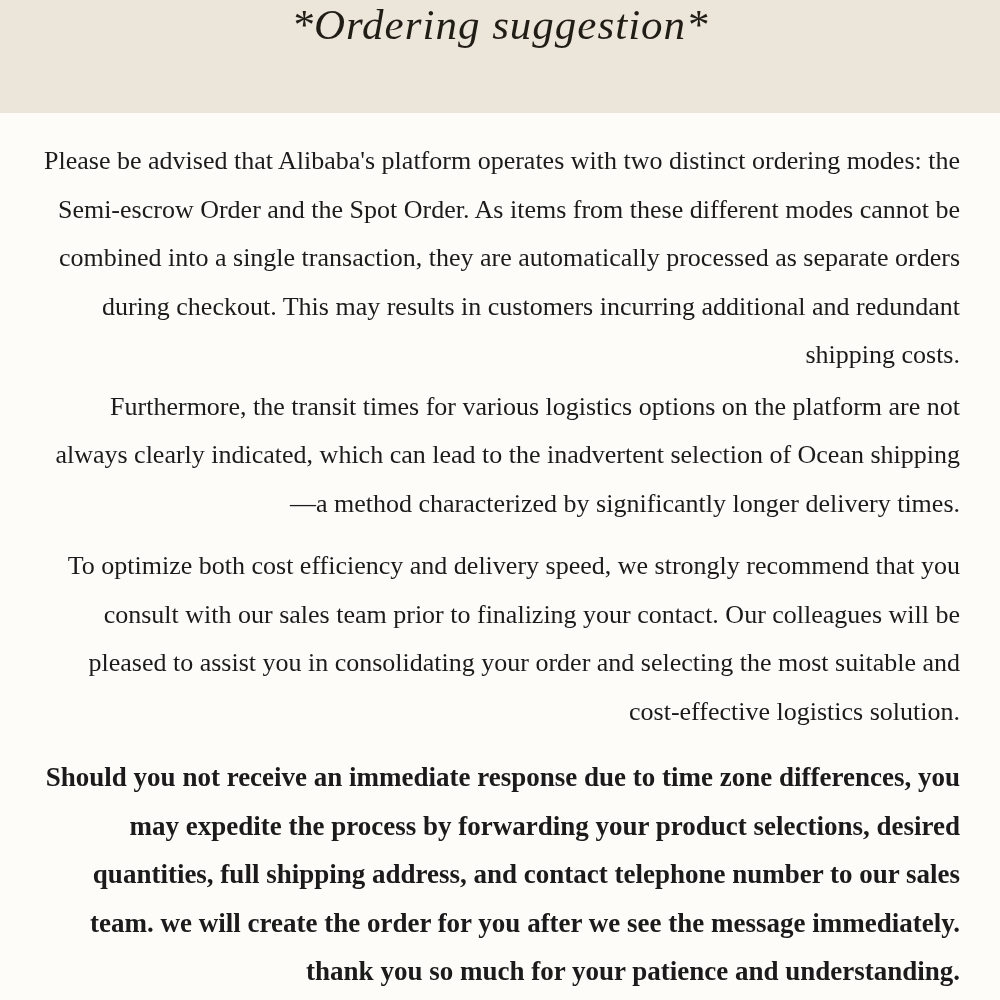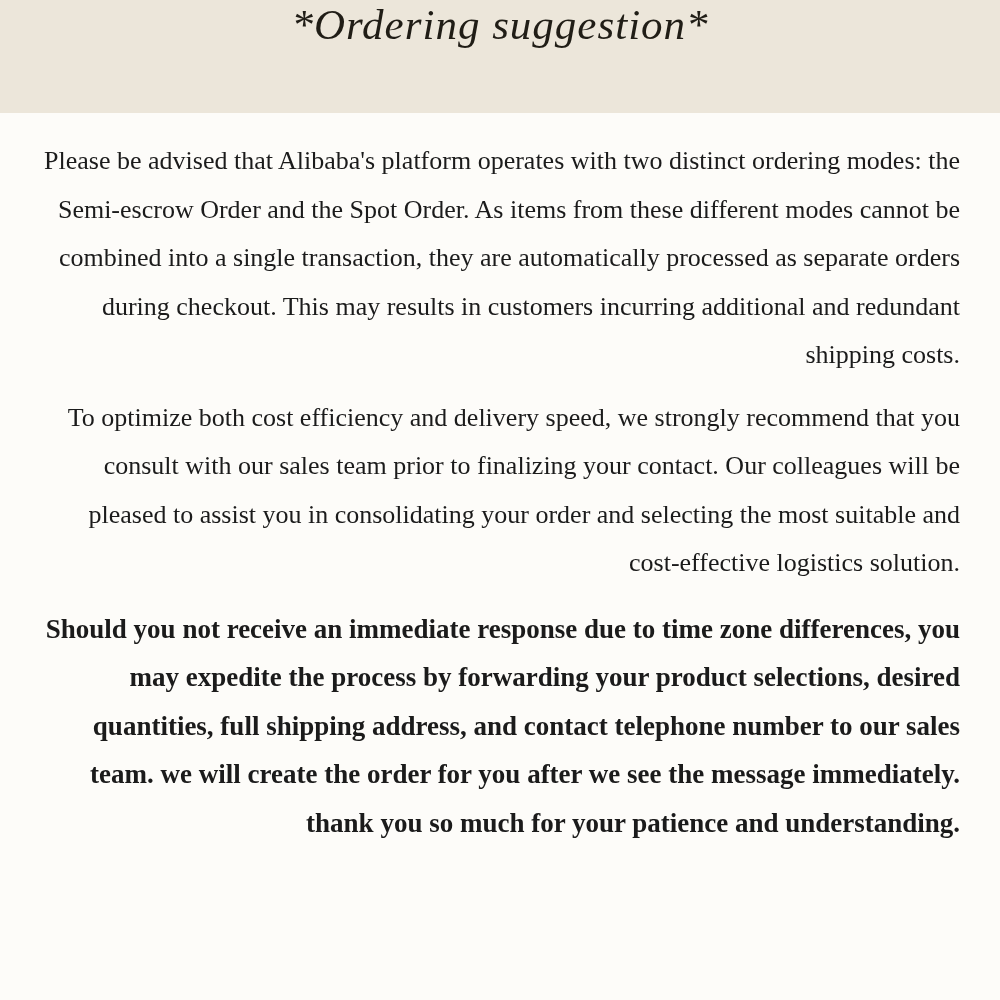--- a/index.html
+++ b/index.html
@@ -47,15 +47,16 @@
 </style>
 </head>
 <body>
 
 <header class="banner">
   <h1 class="title">*Ordering suggestion*</h1>
 </header>
 
 <main class="content">
   <p class="para">Please be advised that Alibaba's platform operates with two distinct ordering modes: the Semi-escrow Order and the Spot Order. As items from these different modes cannot be combined into a single transaction, they are automatically processed as separate orders during checkout. This may results in customers incurring additional and redundant shipping costs.</p>
+  <p class="para">Furthermore, the transit times for various logistics options on the platform are not always clearly indicated, which can lead to the inadvertent selection of Ocean shipping—a method characterized by significantly longer delivery times.</p>
   <p class="para gap-medium">To optimize both cost efficiency and delivery speed, we strongly recommend that you consult with our sales team prior to finalizing your contact. Our colleagues will be pleased to assist you in consolidating your order and selecting the most suitable and cost-effective logistics solution.</p>
   <p class="para gap-large bold-para">Should you not receive an immediate response due to time zone differences, you may expedite the process by forwarding your product selections, desired quantities, full shipping address, and contact telephone number to our sales team. we will create the order for you after we see the message immediately. thank you so much for your patience and understanding.</p>
 </main>
 
 </body></html>

